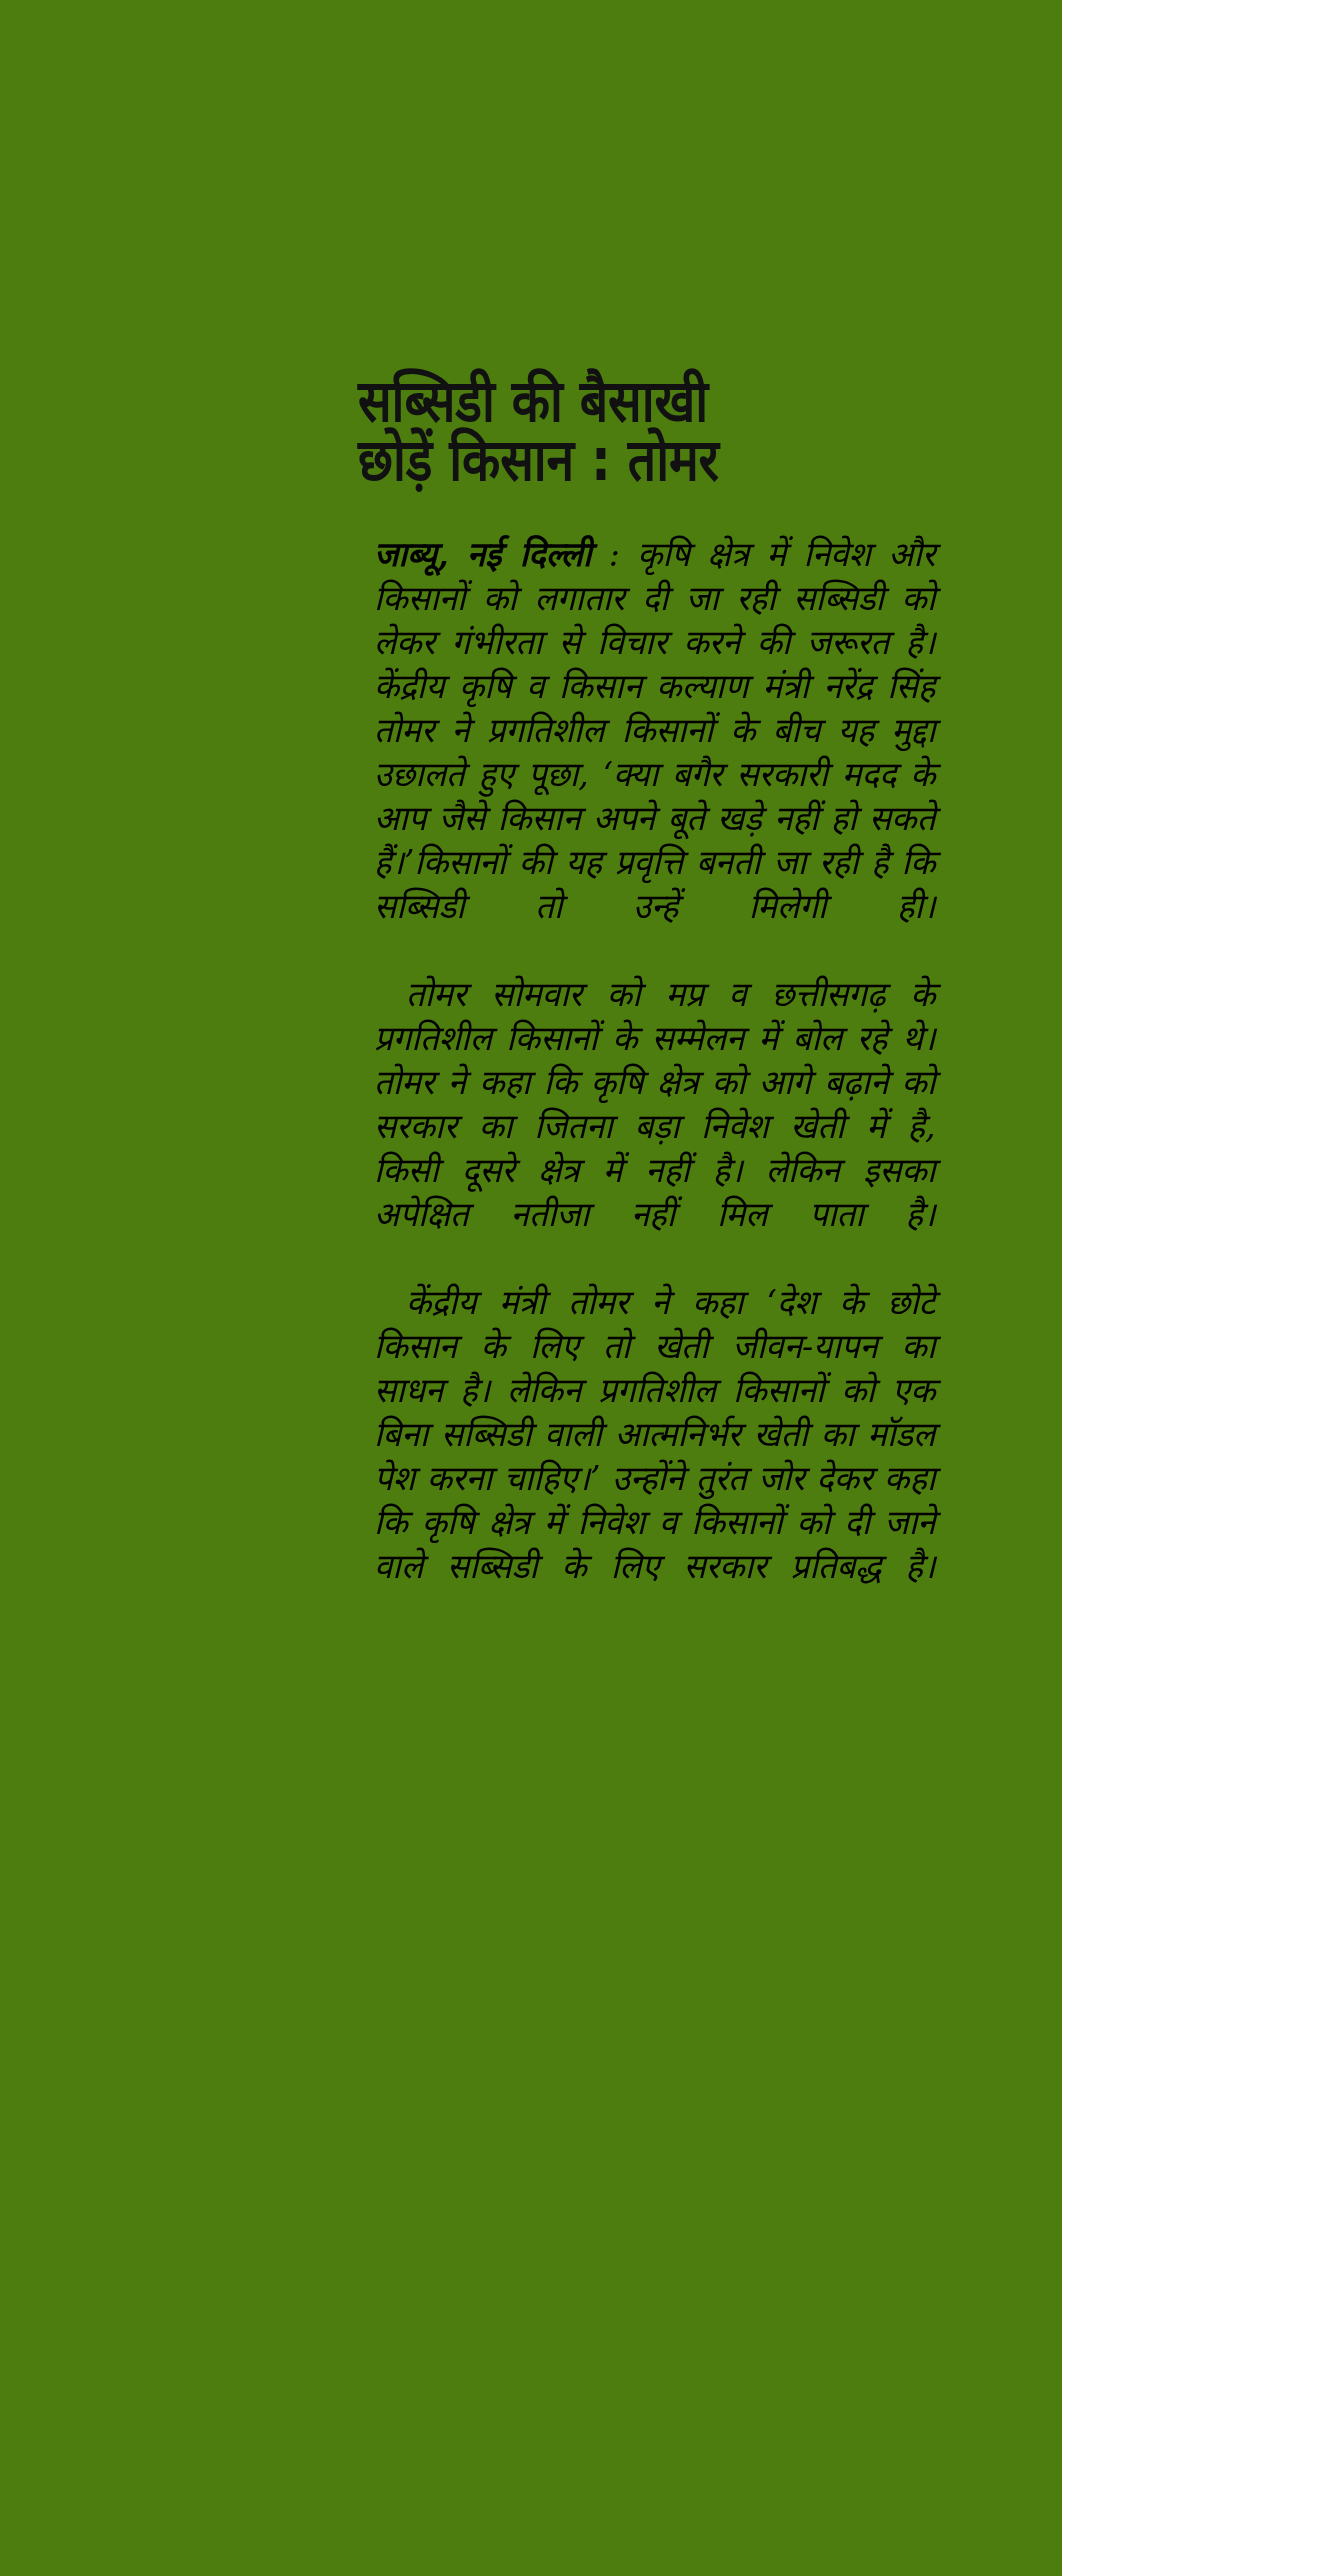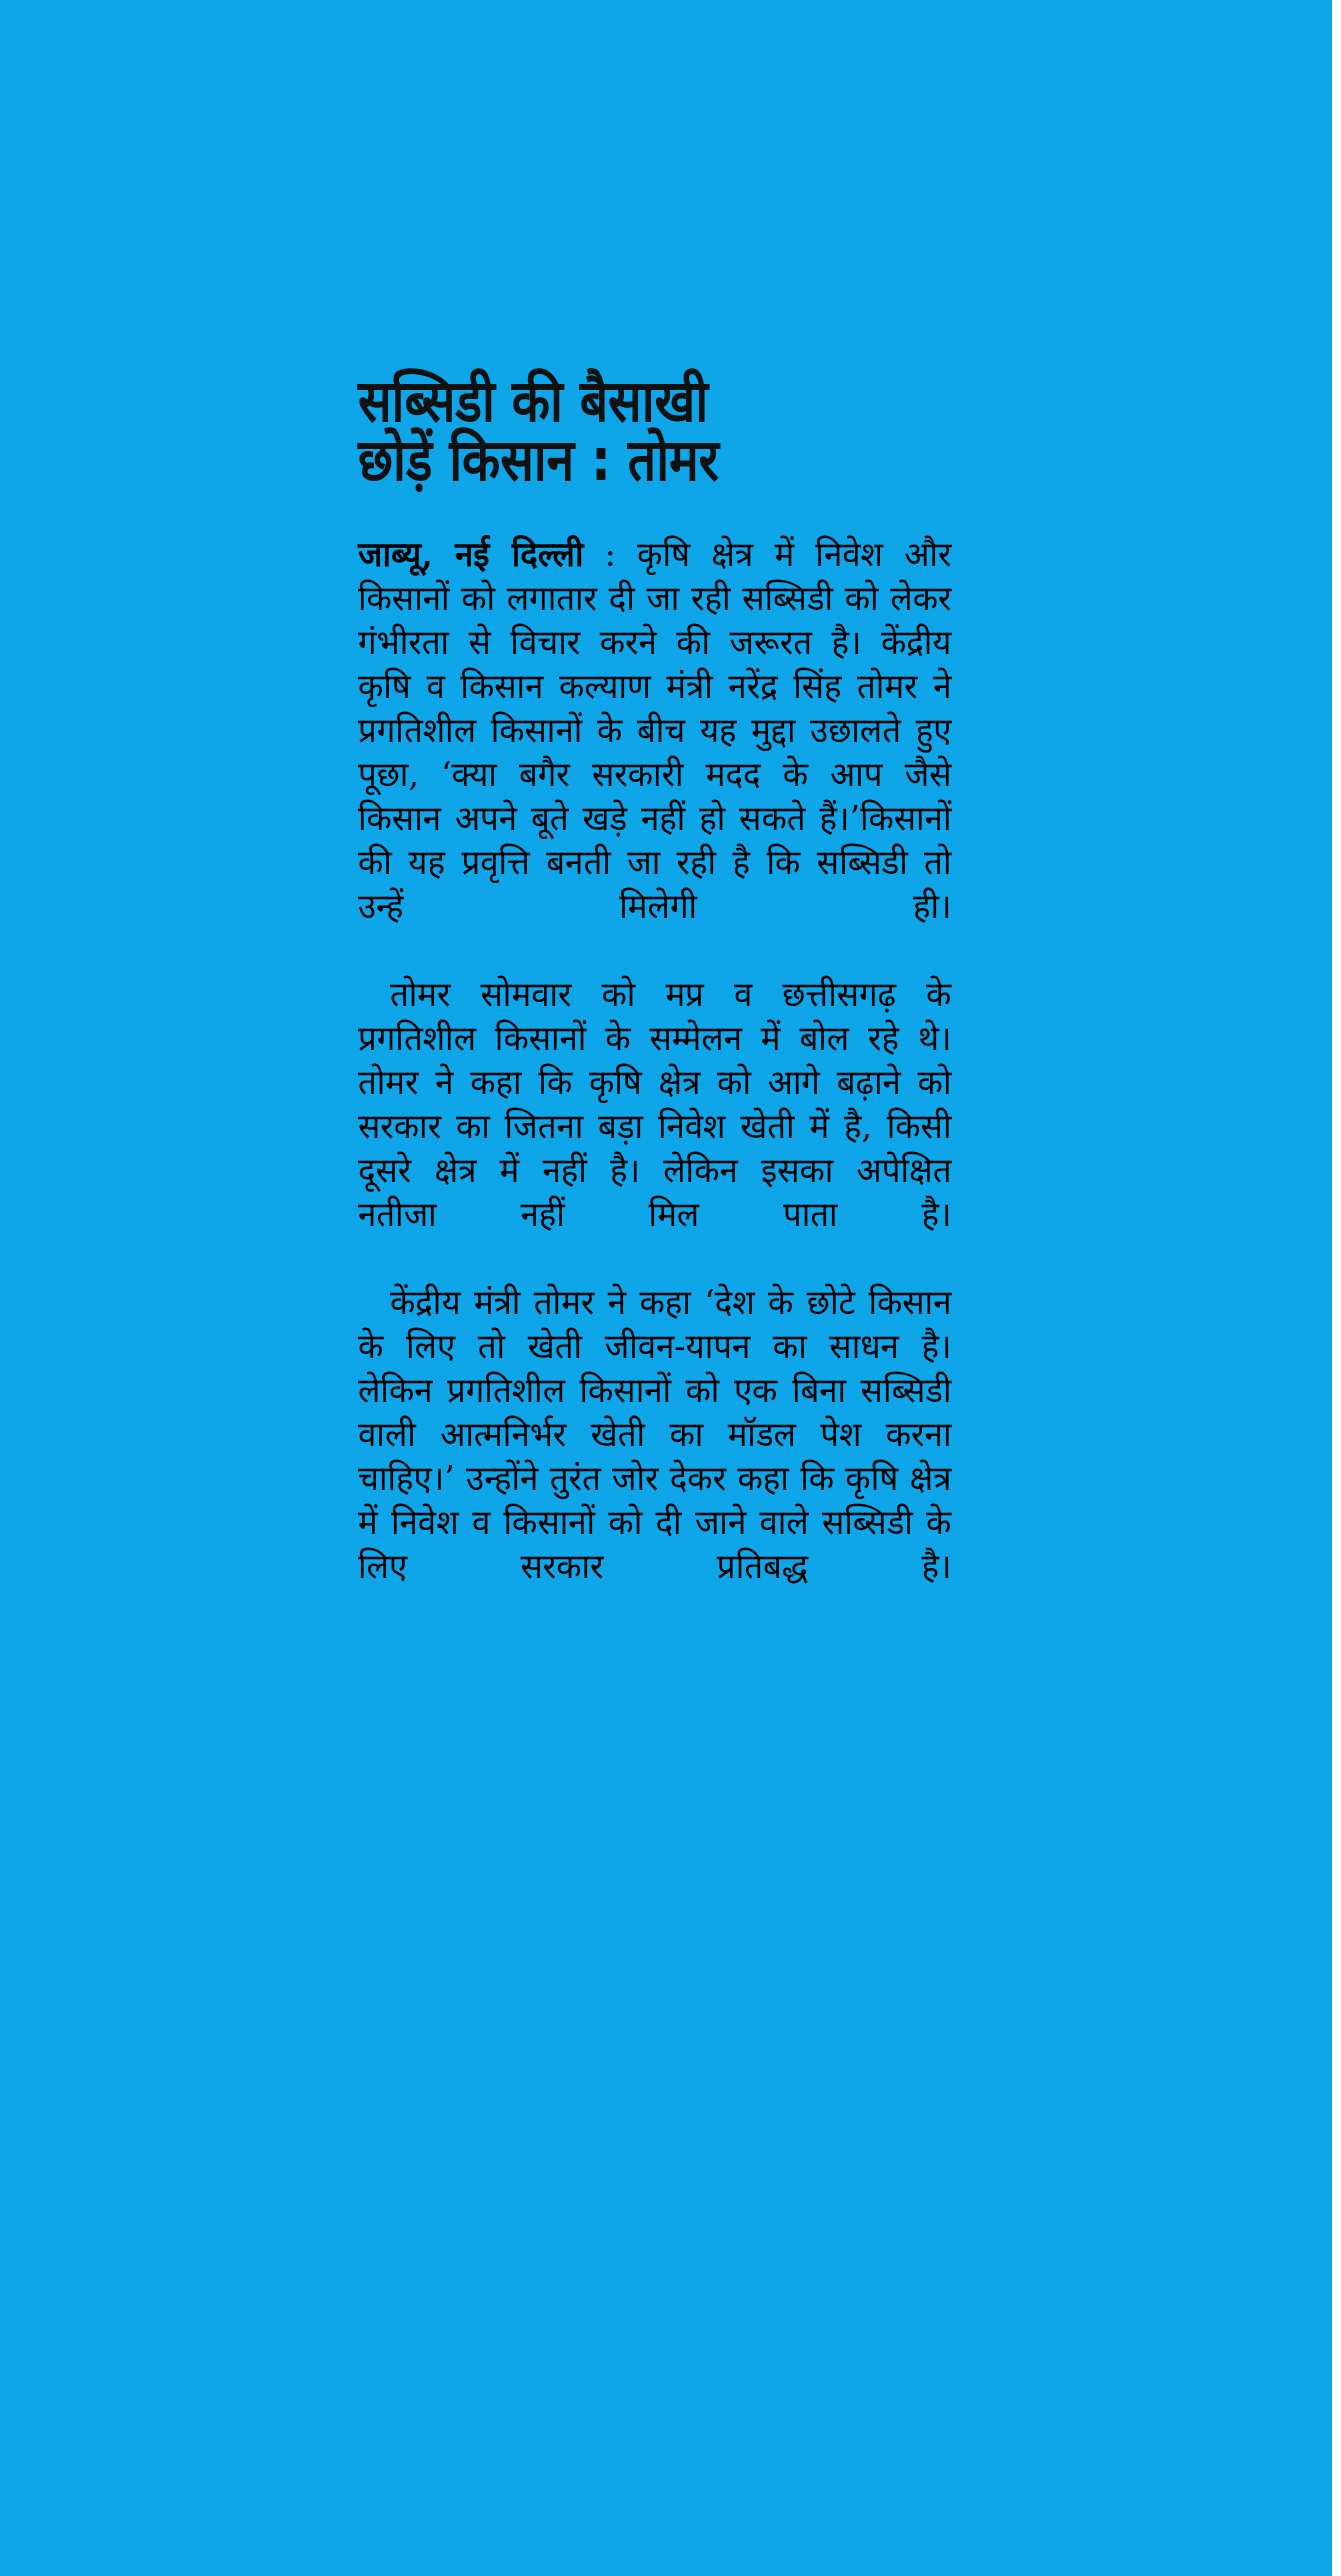--- a/index.html
+++ b/index.html
@@ -13,23 +13,23 @@
     width: 1342px;
     height: 2576px;
     overflow: hidden;
     font-family: "Liberation Serif", "DejaVu Serif", serif;
     color: #000000;
     -webkit-font-smoothing: antialiased;
   }
 
   .clipping {
     position: relative;
-    width: 1332px;
+    width: 1062px;
     height: 2576px;
-    background: #0ea5e9;
+    background: #4d7c0f;
   }
 
   
   .article {
     position: absolute;
     left: 358px;
     top: 372px;
     width: 594px;
   }
 
@@ -49,23 +49,24 @@
     white-space: normal;
   }
 
   .headline .hl-line {
     display: block;
     white-space: nowrap;
   }
 
   
   .body-copy {
-    margin: 0;
+    margin: 16px;
     padding: 0;
     margin-top: 42px;
+    font-style: italic;
   }
 
   .para {
     margin: 0 0 0 0;
     font-family: "DejaVu Serif", "Liberation Serif", serif;
     font-size: 34px;
     line-height: 44px;
     color: #000000;
     text-align: justify;
     text-justify: inter-word;

